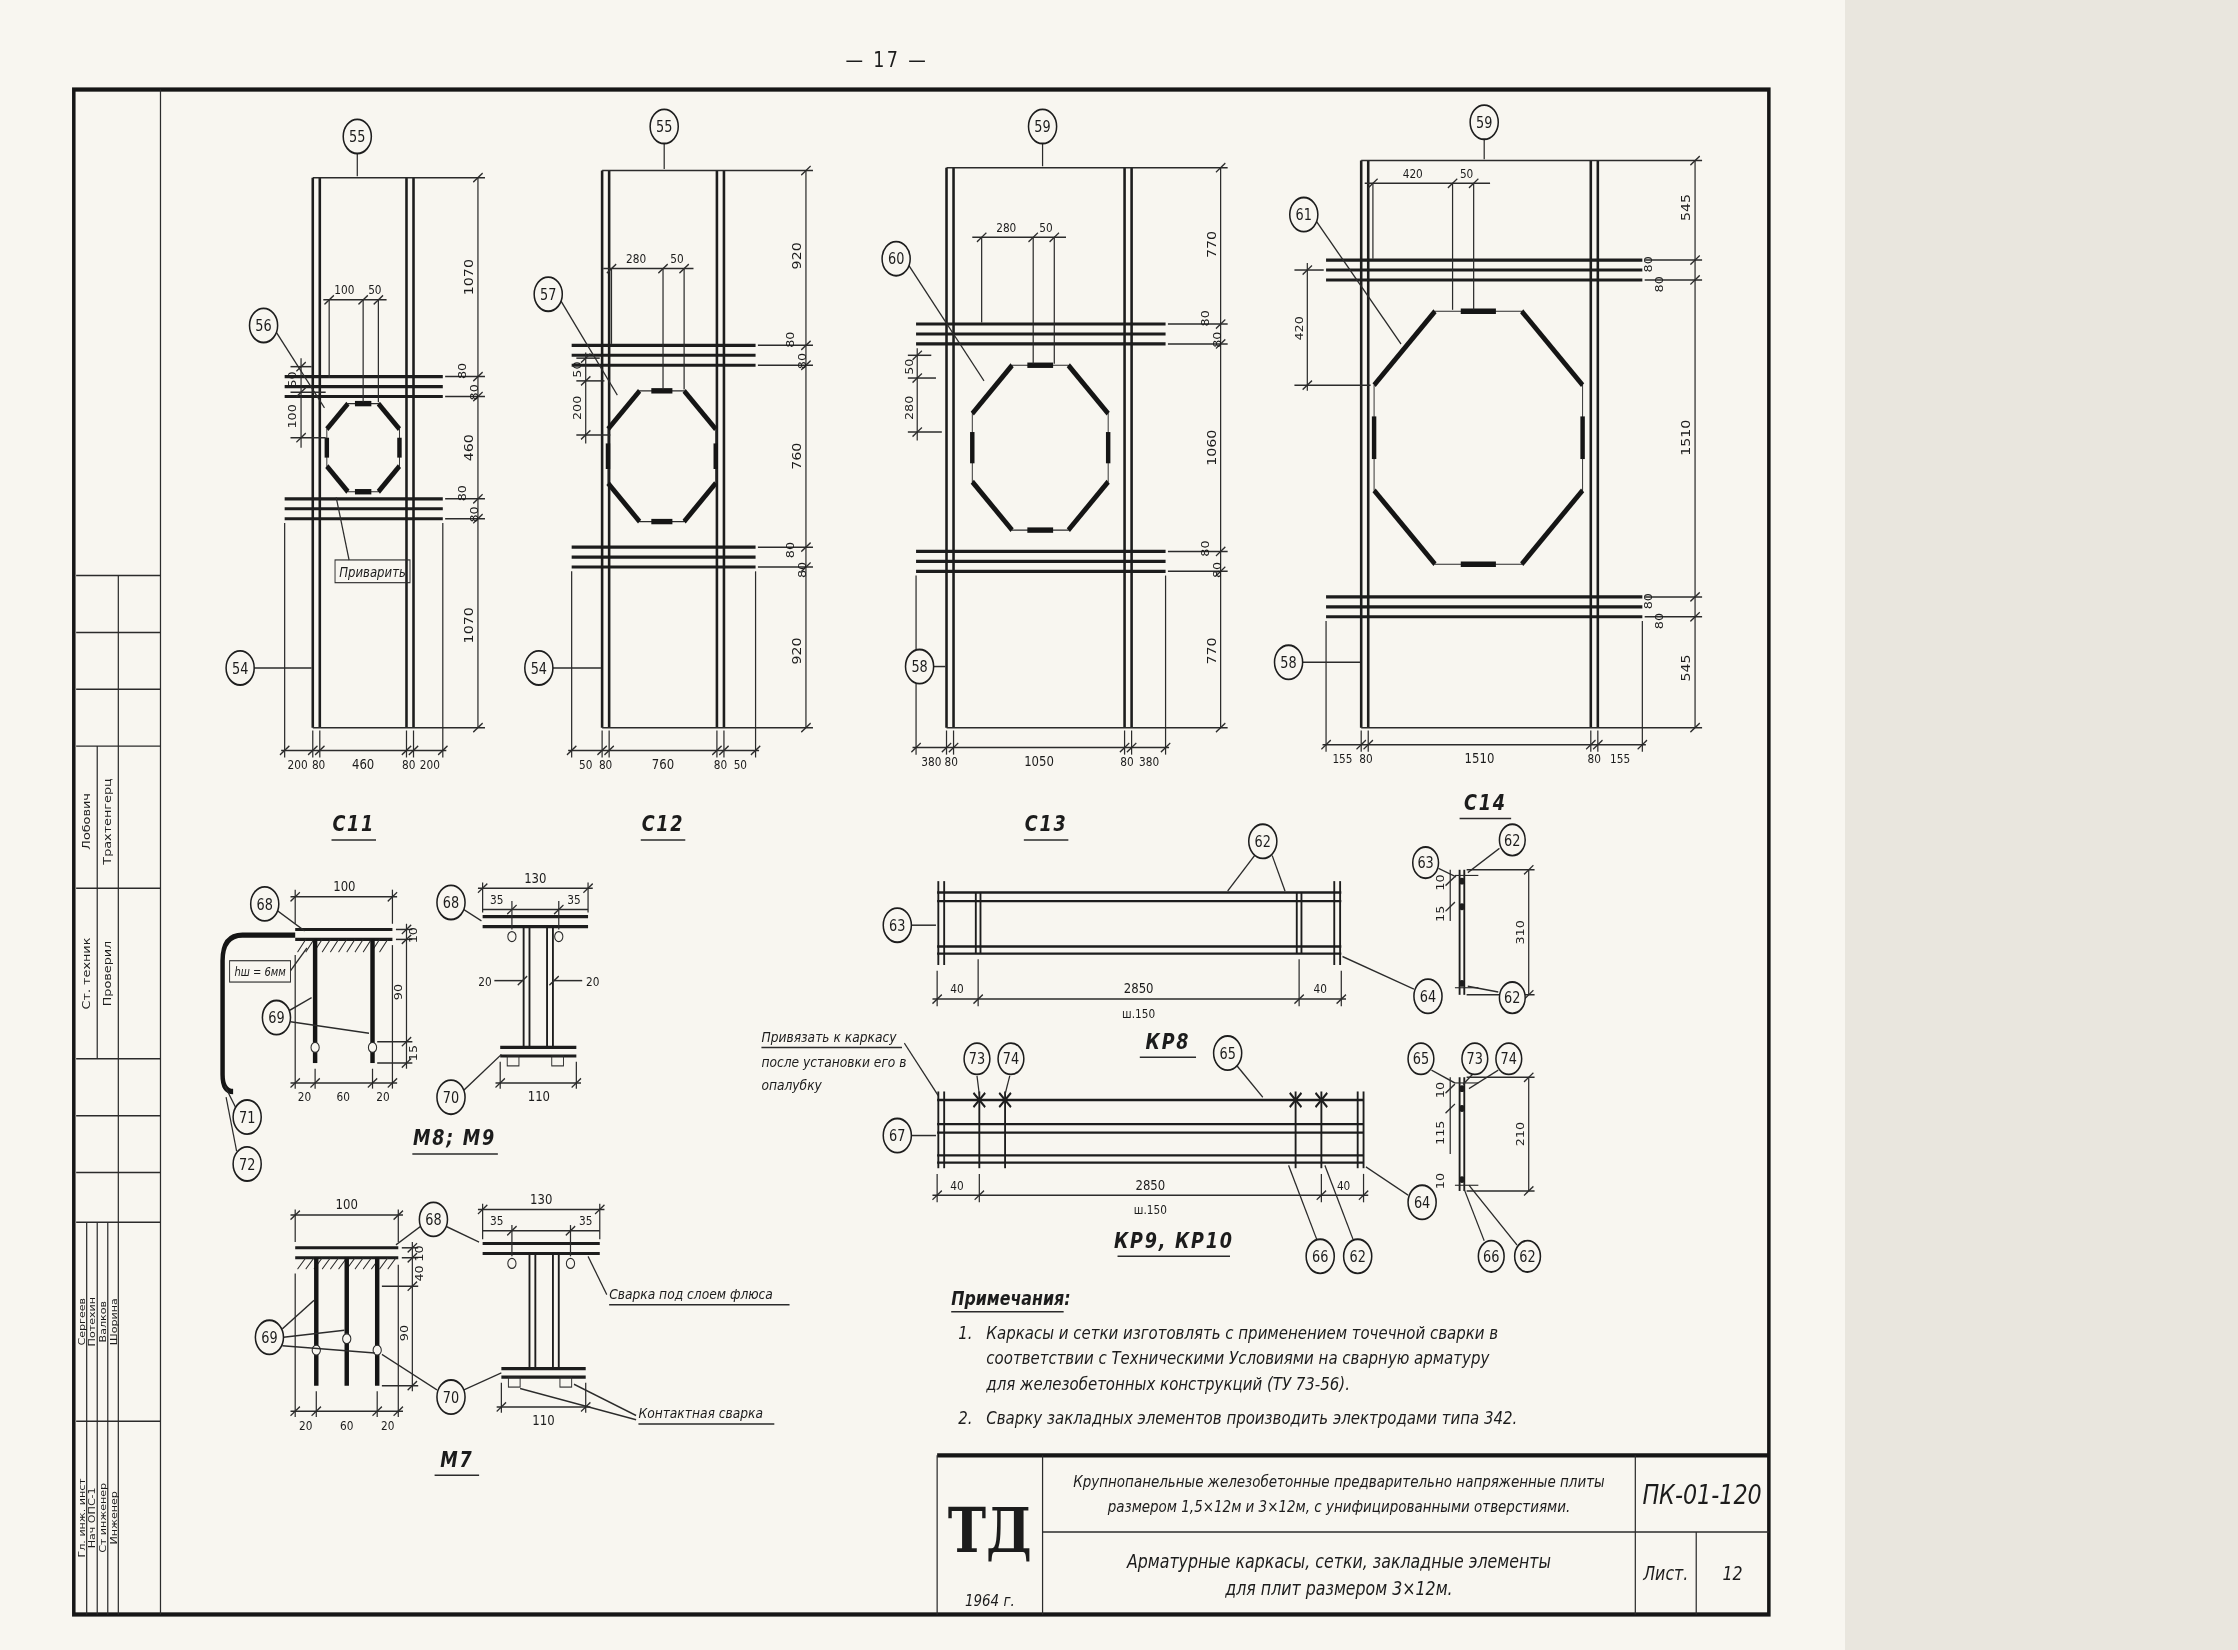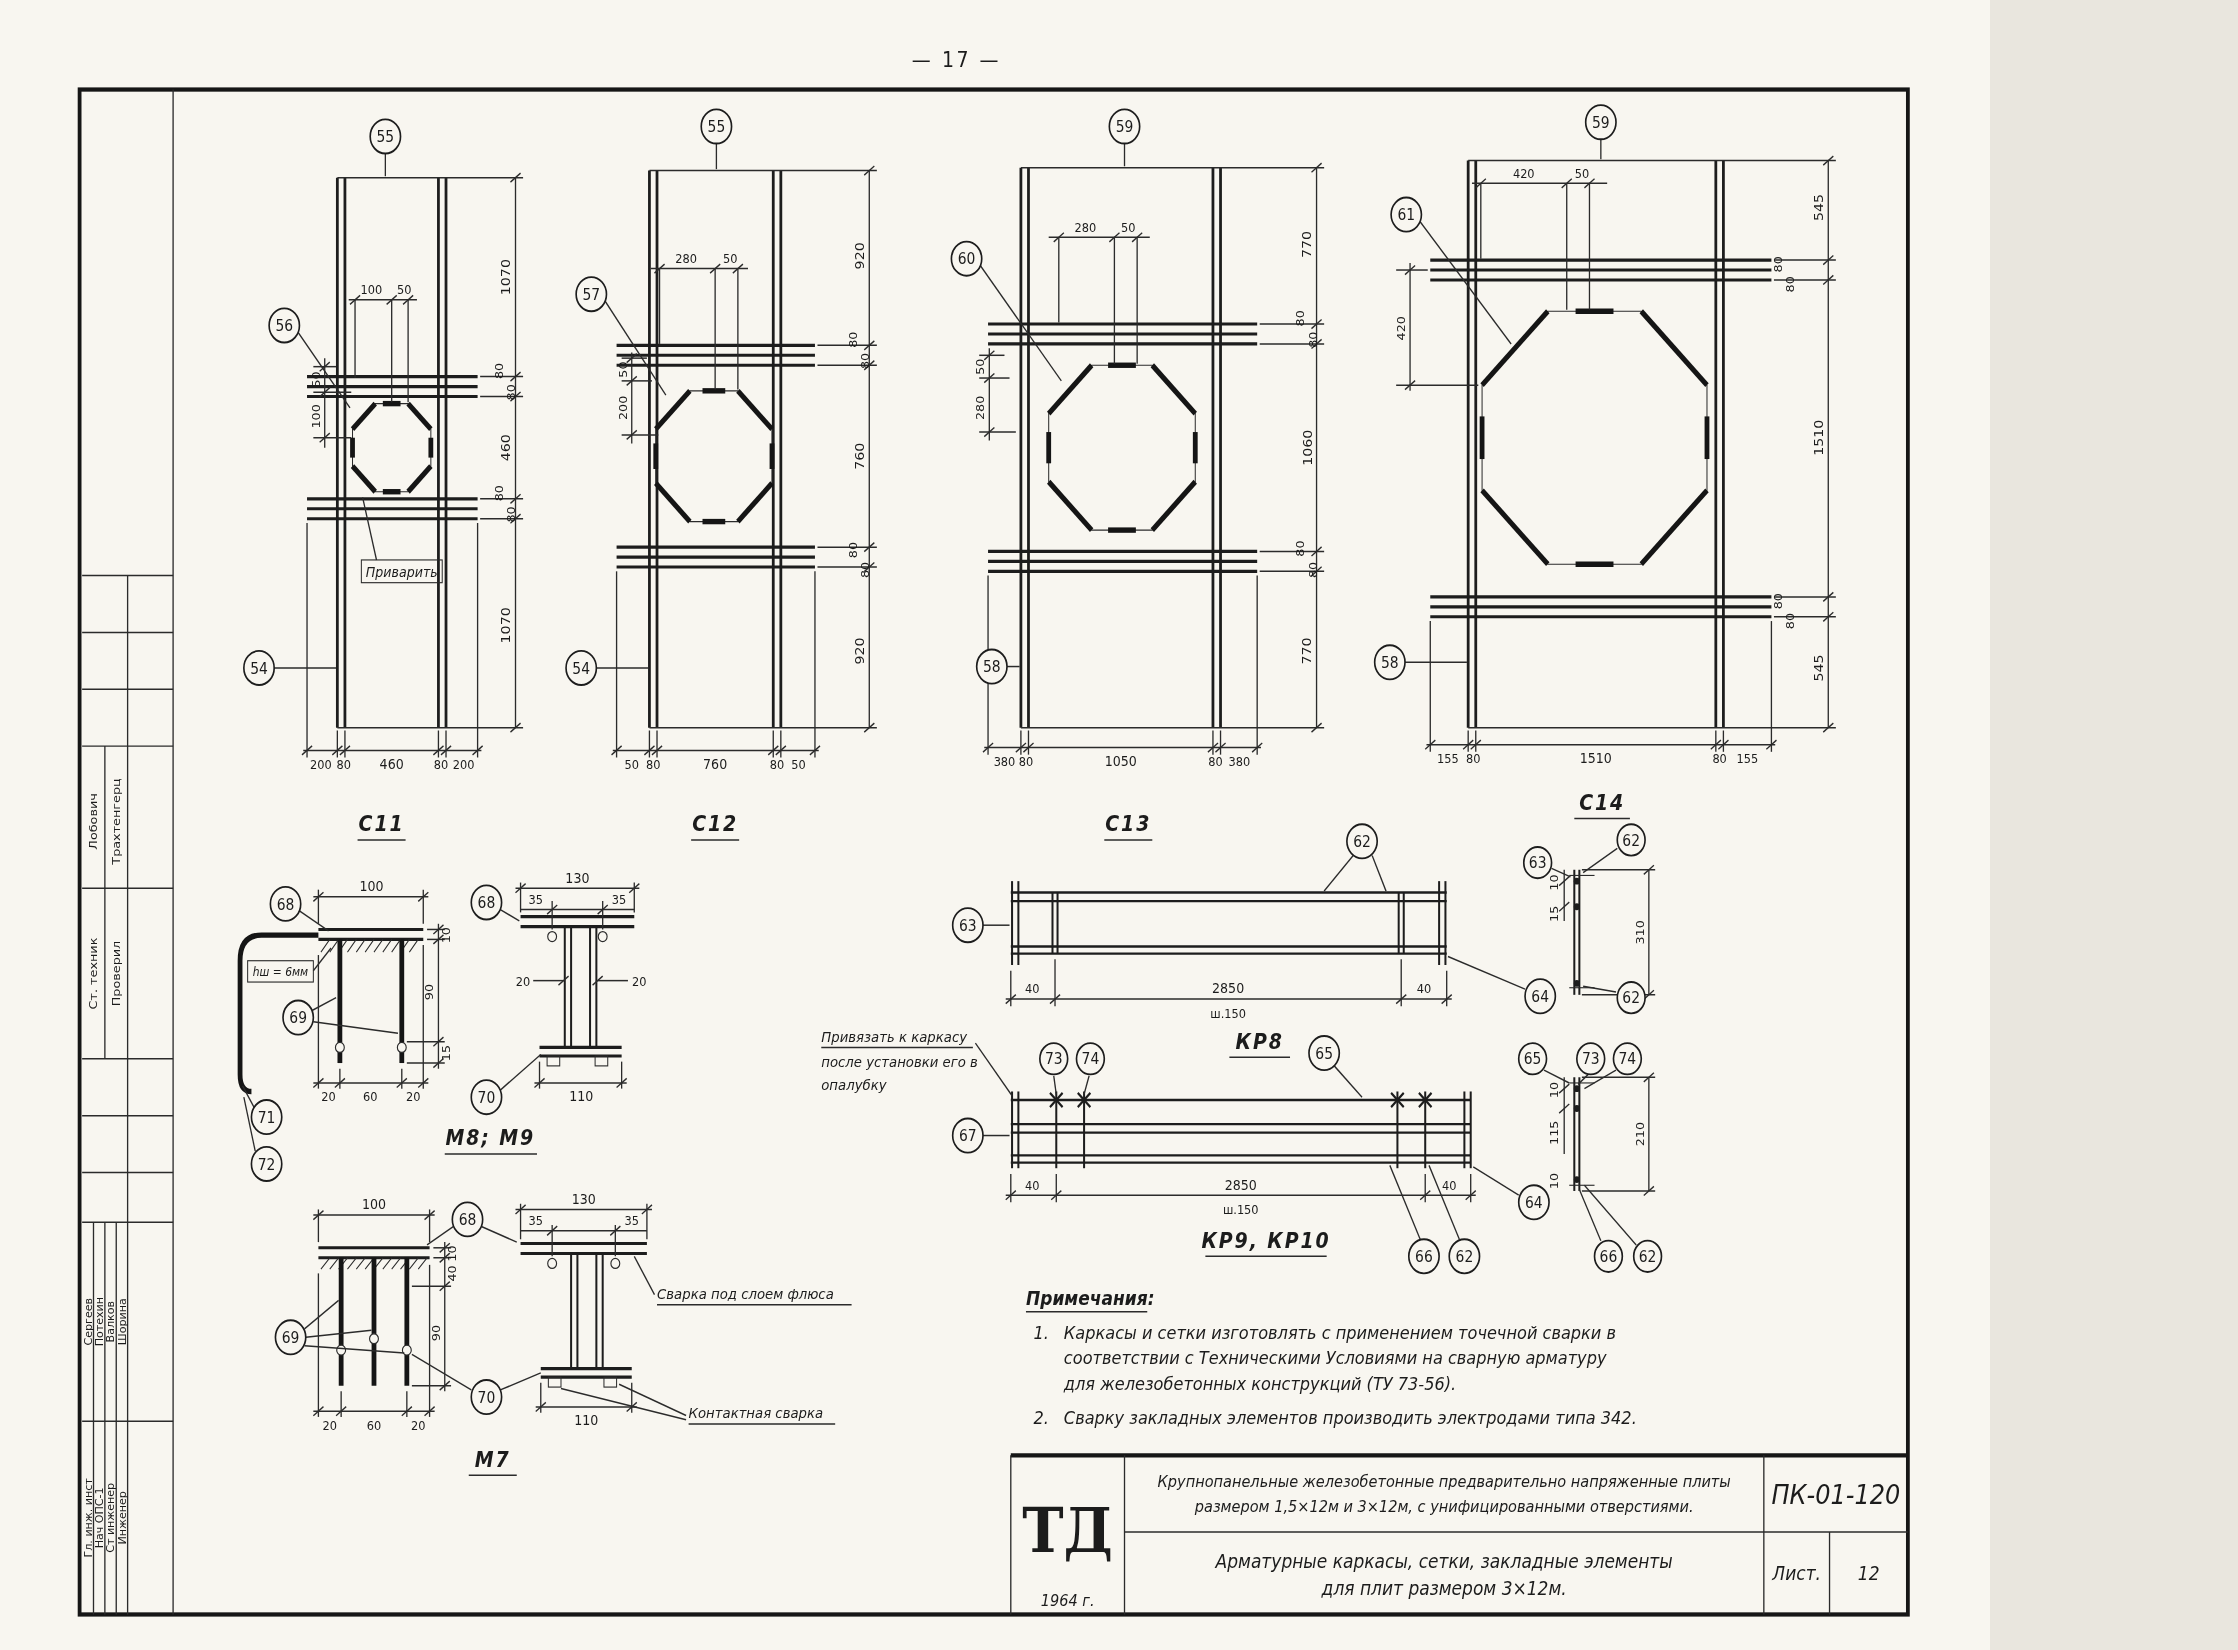--- a/index.html
+++ b/index.html
@@ -1,16 +1,16 @@
 <!DOCTYPE html>
 <html style="font-size:7.6px"><head>
 <meta charset="utf-8">
 <style>
   html,body{margin:0;padding:0;background:#e9e6de;}
-  .sheet{width:1990px;height:1650px;background:#f8f6f0;}
+  .sheet{width:1845px;height:1650px;background:#f8f6f0;}
   svg{display:block;width:100%;height:100%;font-family:"DejaVu Sans",sans-serif;}
   text{fill:#1c1c1c;}
   .ln{stroke:#2b2b2b;stroke-width:1.05;fill:none;}
   .thin{stroke:#2b2b2b;stroke-width:0.8;fill:none;}
   .bar{stroke:#1d1d1d;stroke-width:2.2;fill:none;}
   .bar2{stroke:#1d1d1d;stroke-width:1.6;fill:none;}
   .hv{stroke:#151515;stroke-width:3.8;fill:none;}
   .frame{stroke:#161616;stroke-width:3;fill:none;}
   .cc{fill:#f8f6f0;stroke:#1d1d1d;stroke-width:1.3;}
   .dot{fill:#1d1d1d;stroke:none;}

